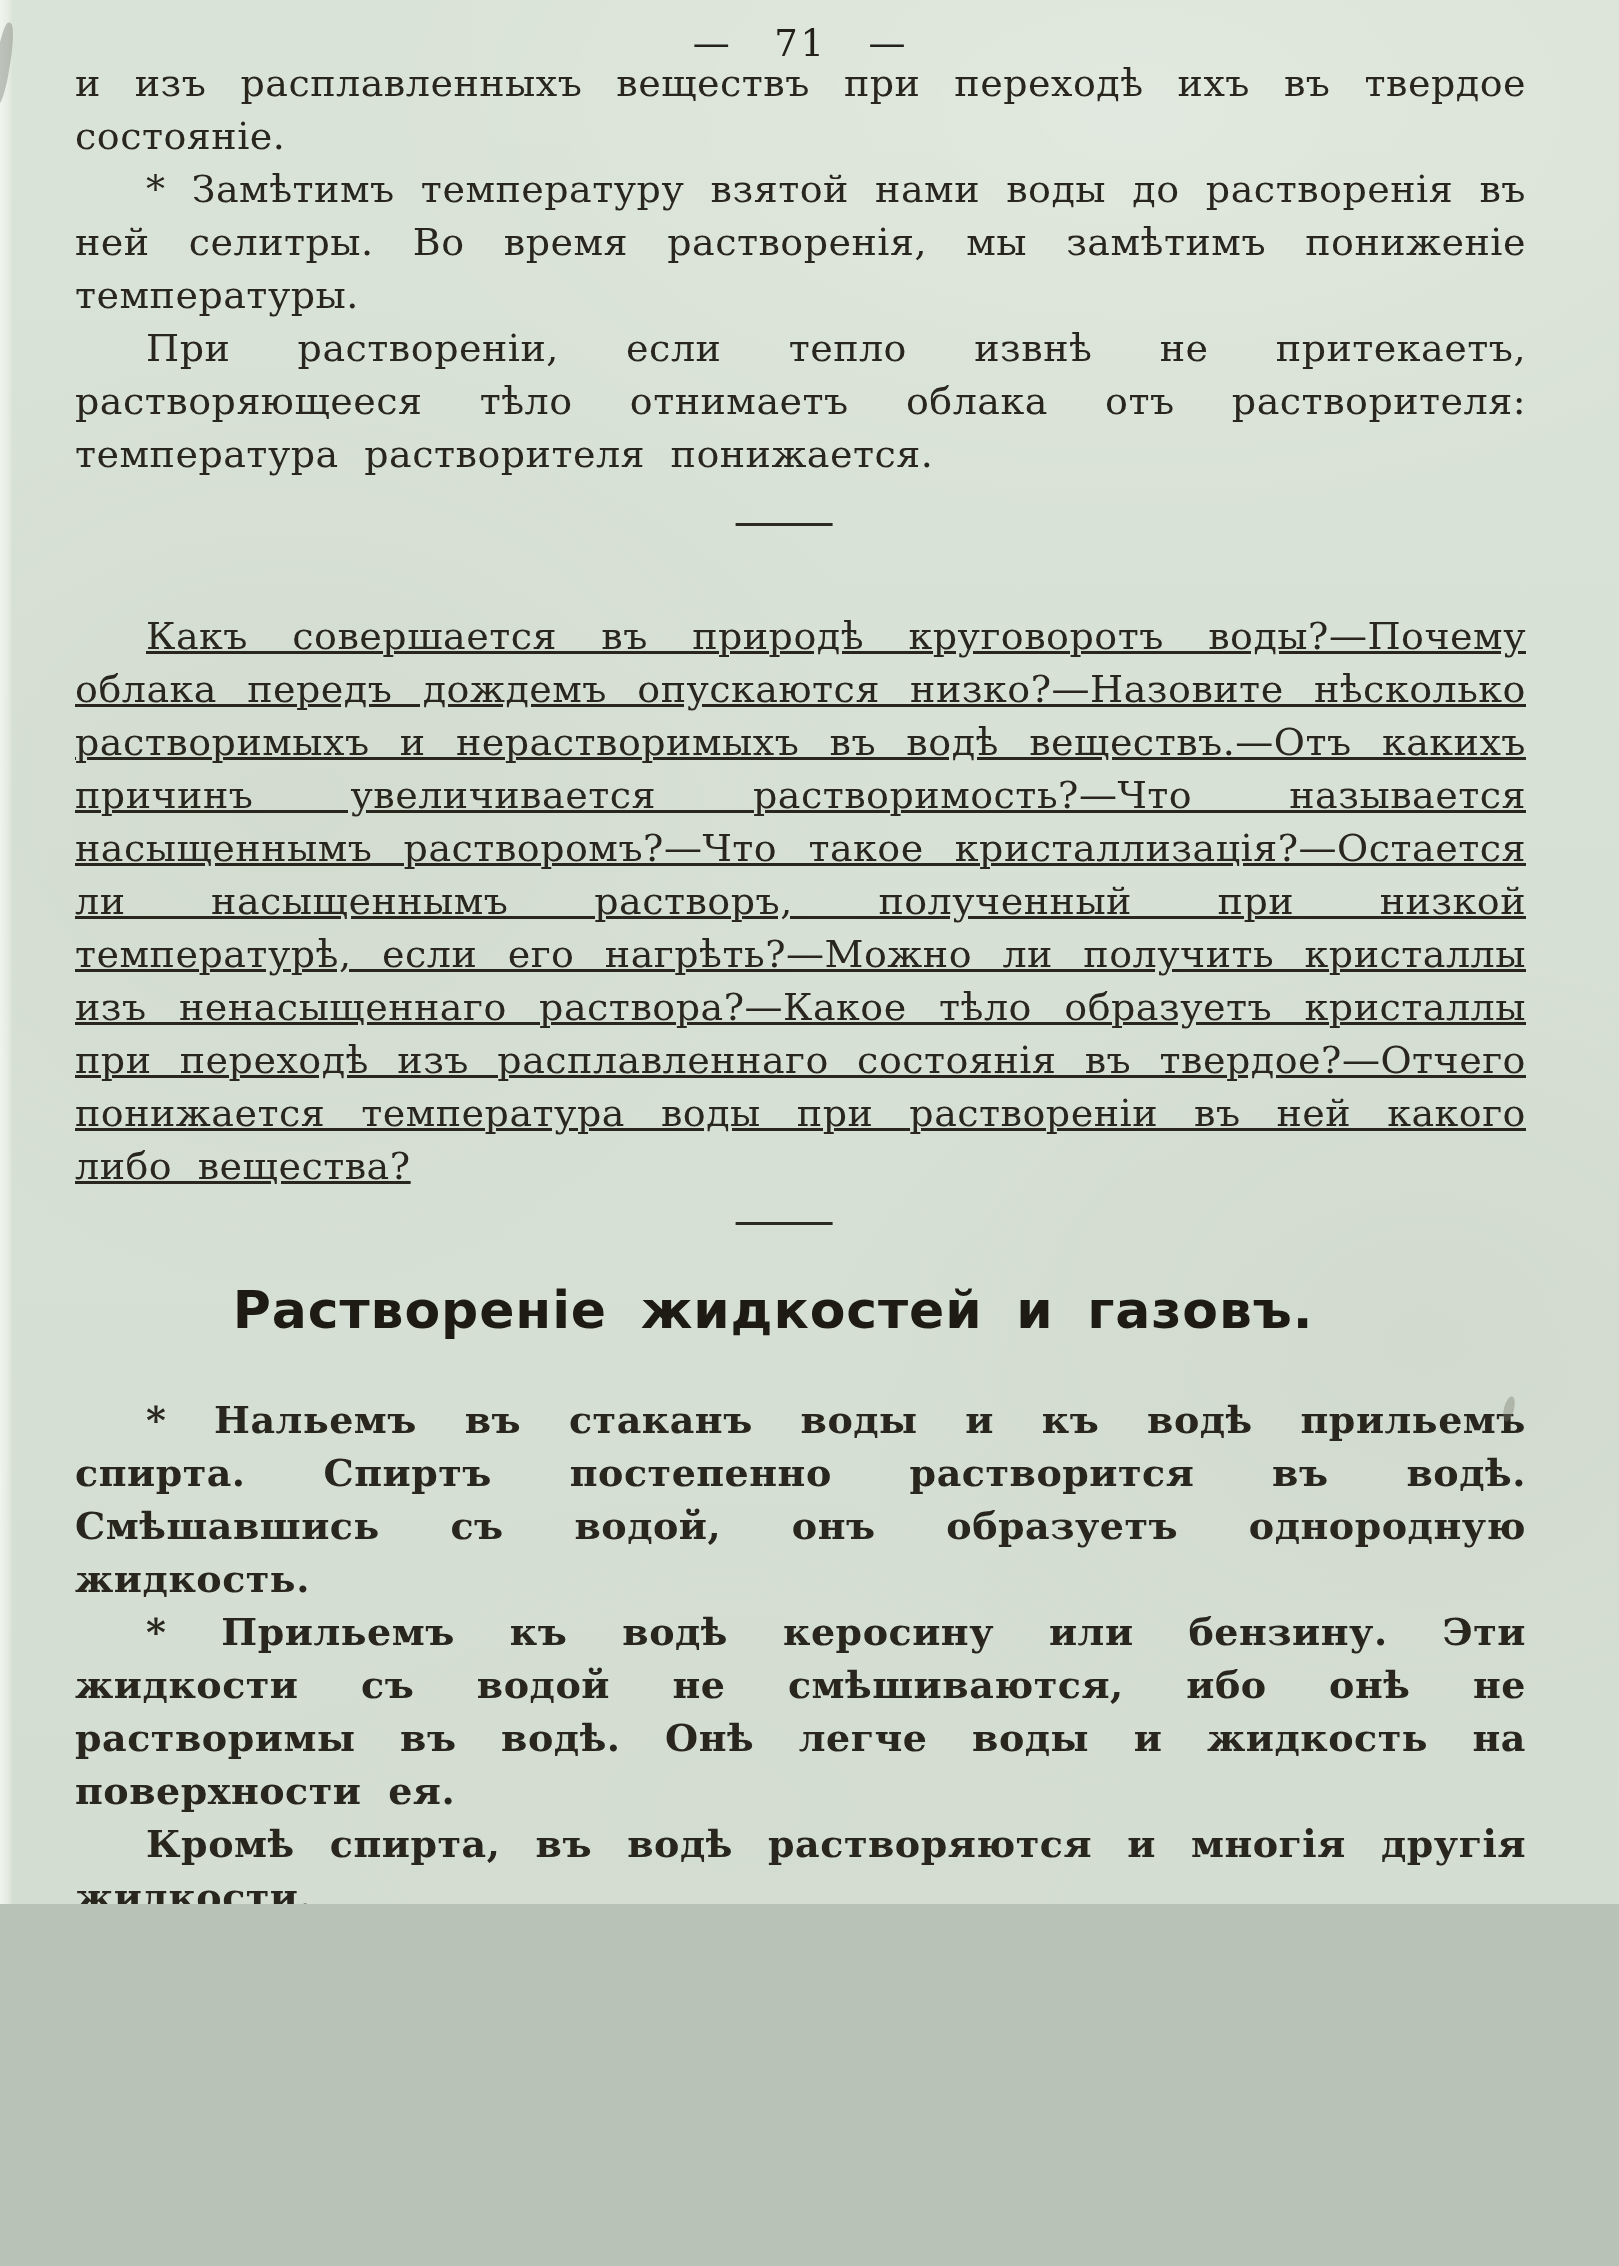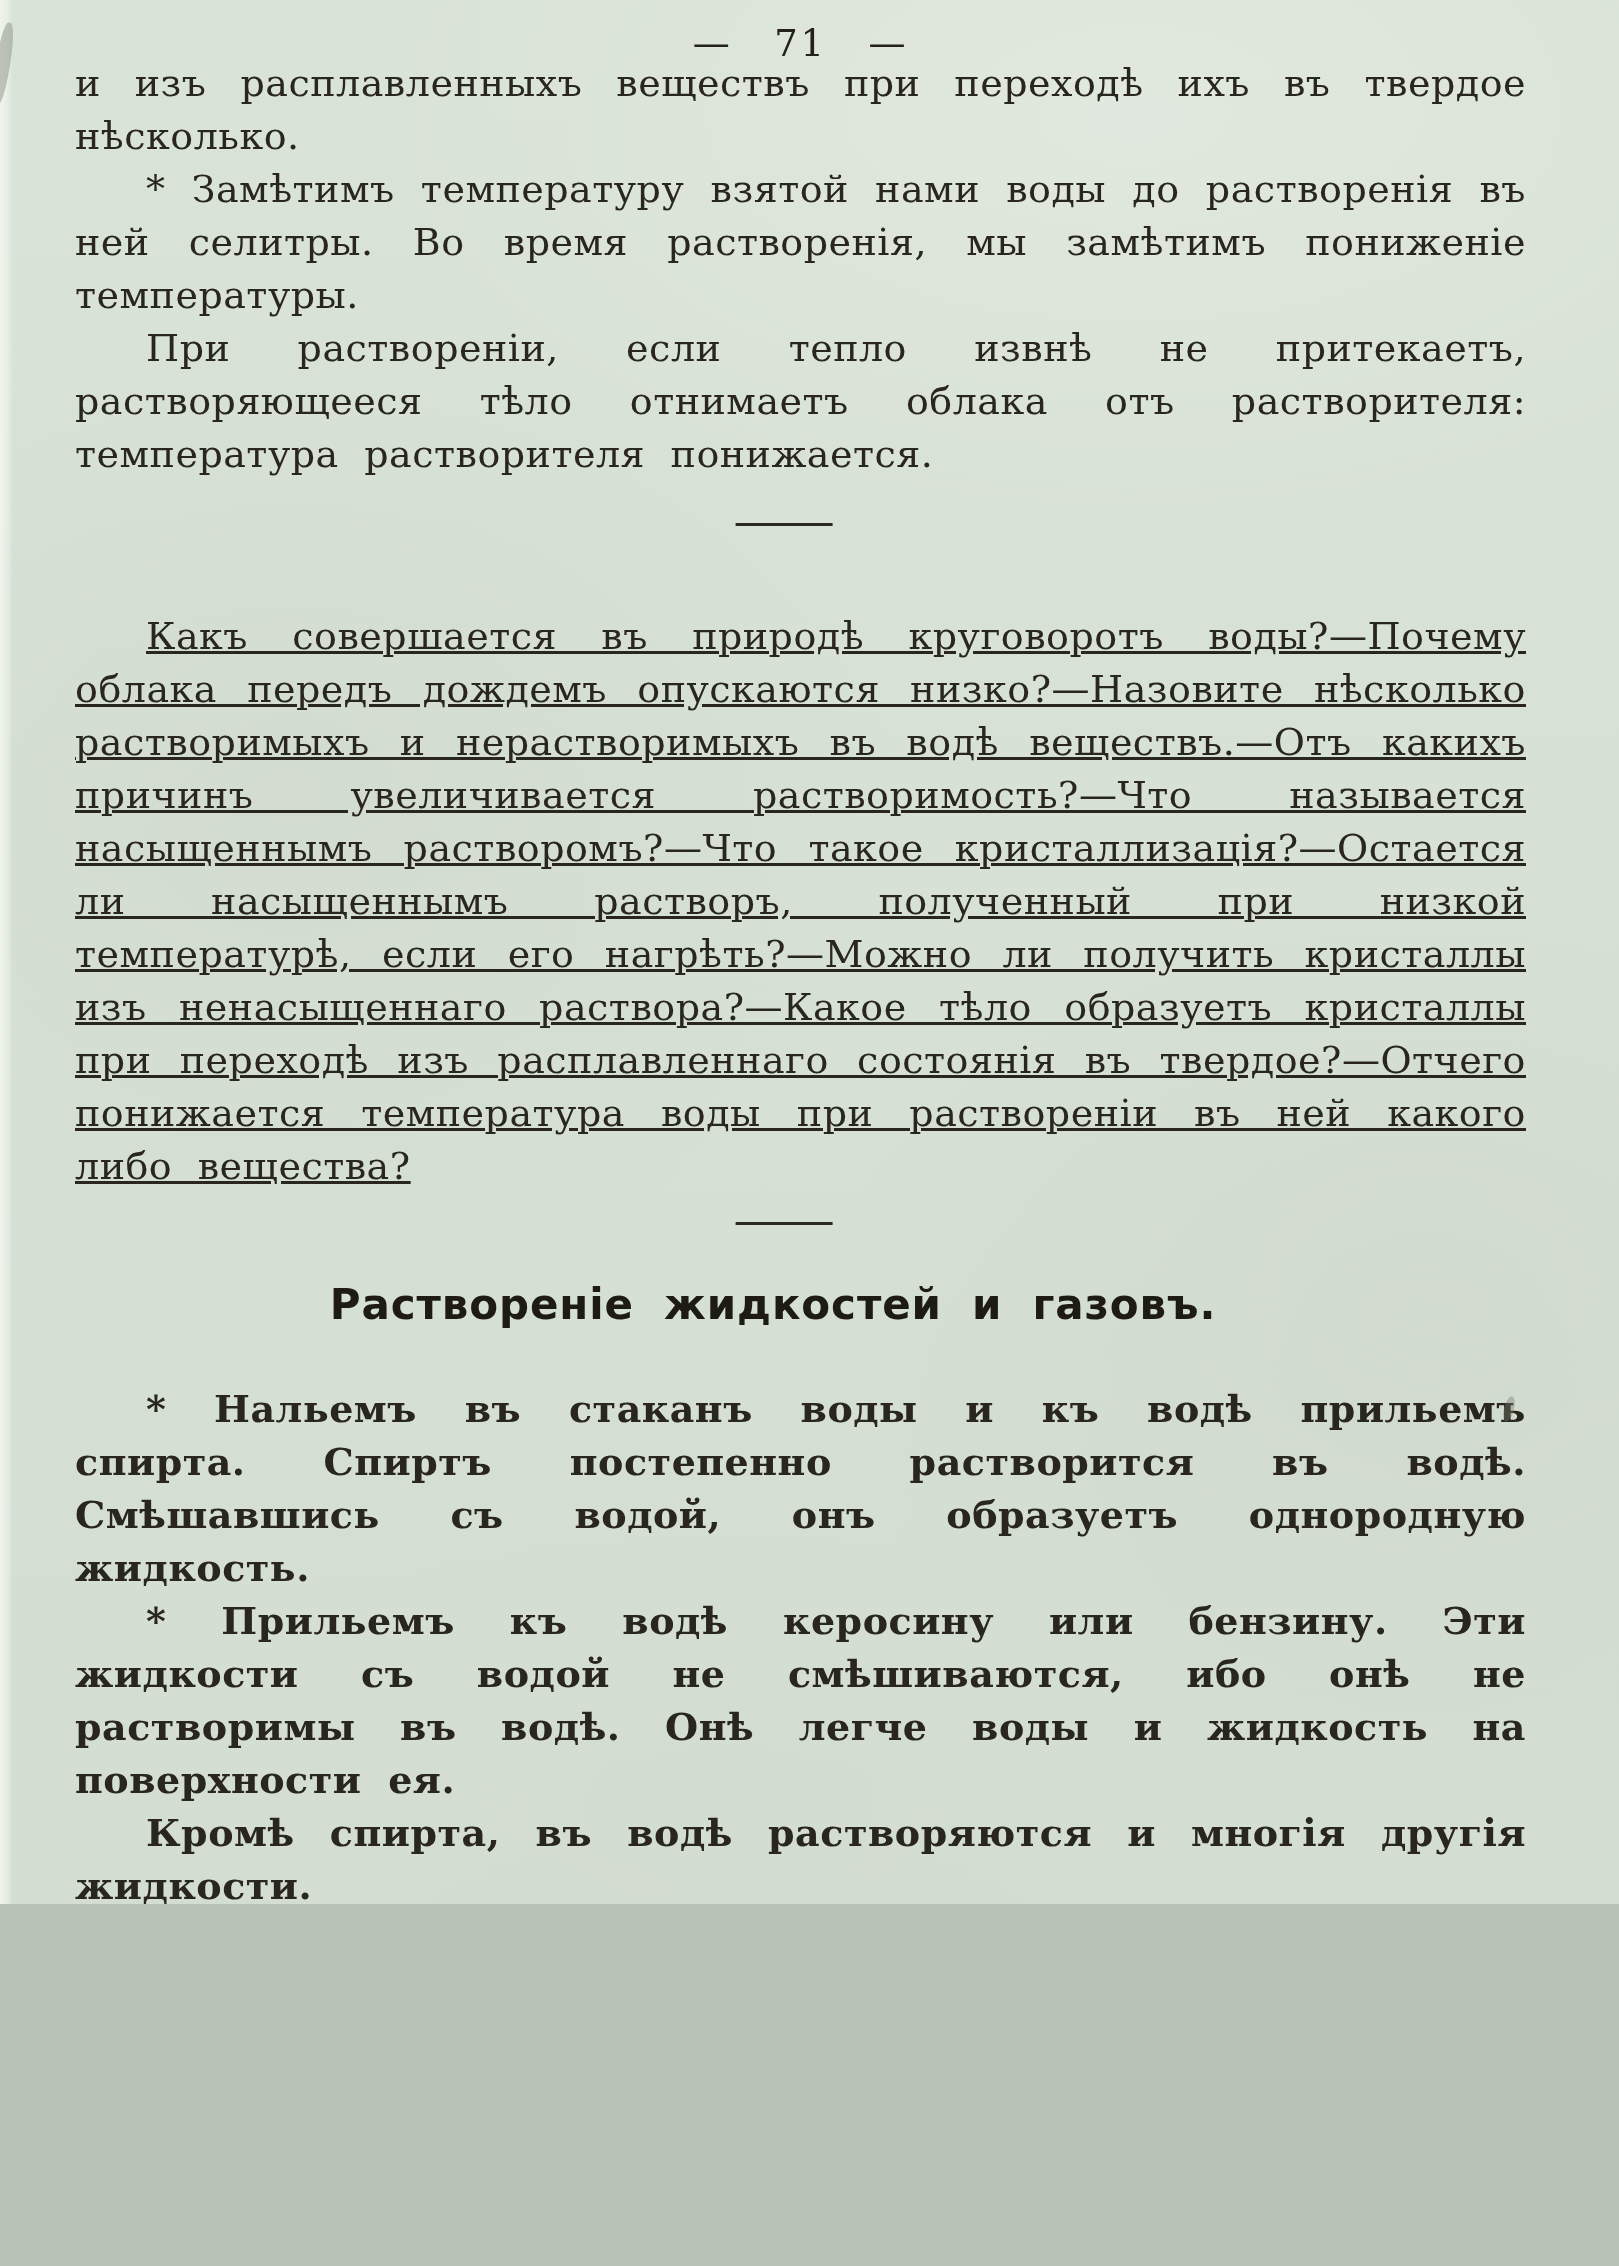--- a/index.html
+++ b/index.html
@@ -50,21 +50,21 @@
     border-top:3.7px solid #2c2a22;
     margin:42px auto 0 auto;
     transform:translateX(-16.4px);
   }
   .divider.second{margin-top:29px;}
   h2.section-heading{
     margin:55px 0 0 0;
     text-align:center;
     font-family:"DejaVu Sans","Liberation Sans",sans-serif;
     font-weight:bold;
-    font-size:42px;
+    font-size:52px;
     letter-spacing:0.9px;word-spacing:14.6px;
     color:#1d1b14;
     transform:translateX(-27.4px);
   }
   .section-paragraphs{margin-top:53px;font-weight:bold;}
   .stain{
     position:absolute;left:1504px;top:1396px;width:10px;height:25.6px;
     background:rgba(122,128,112,0.40);
     border-radius:50%;
     transform:rotate(14deg);
@@ -90,21 +90,21 @@
 
 <div class="page">
 
   <div class="scan-edge"></div>
   <div class="corner-mark"></div>
 
   <div class="pagenum">— 71 —</div>
 
   <div class="column">
 
-    <p class="body">и изъ расплавленныхъ веществъ при переходѣ ихъ въ твердое нѣсколько.</p>
+    <p class="body">и изъ расплавленныхъ веществъ при переходѣ ихъ въ твердое состояніе.</p>
     <p class="body indent">* Замѣтимъ температуру взятой нами воды до растворенія въ ней селитры. Во время растворенія, мы замѣтимъ пониженіе температуры.</p>
     <p class="body indent">При раствореніи, если тепло извнѣ не притекаетъ, растворяющееся тѣло отнимаетъ облака отъ растворителя: температура растворителя понижается.</p>
 
     <div class="divider"></div>
 
     <p class="body indent questions">Какъ совершается въ природѣ круговоротъ воды?—Почему облака передъ дождемъ опускаются низко?—Назовите нѣсколько растворимыхъ и нерастворимыхъ въ водѣ веществъ.—Отъ какихъ причинъ увеличивается растворимость?—Что называется насыщеннымъ растворомъ?—Что такое кристаллизація?—Остается ли насыщеннымъ растворъ, полученный при низкой температурѣ, если его нагрѣть?—Можно ли получить кристаллы изъ ненасыщеннаго раствора?—Какое тѣло образуетъ кристаллы при переходѣ изъ расплавленнаго состоянія въ твердое?—Отчего понижается температура воды при раствореніи въ ней какого либо вещества?</p>
 
     <div class="divider second"></div>
 
     <h2 class="section-heading">Раствореніе жидкостей и газовъ.</h2>

